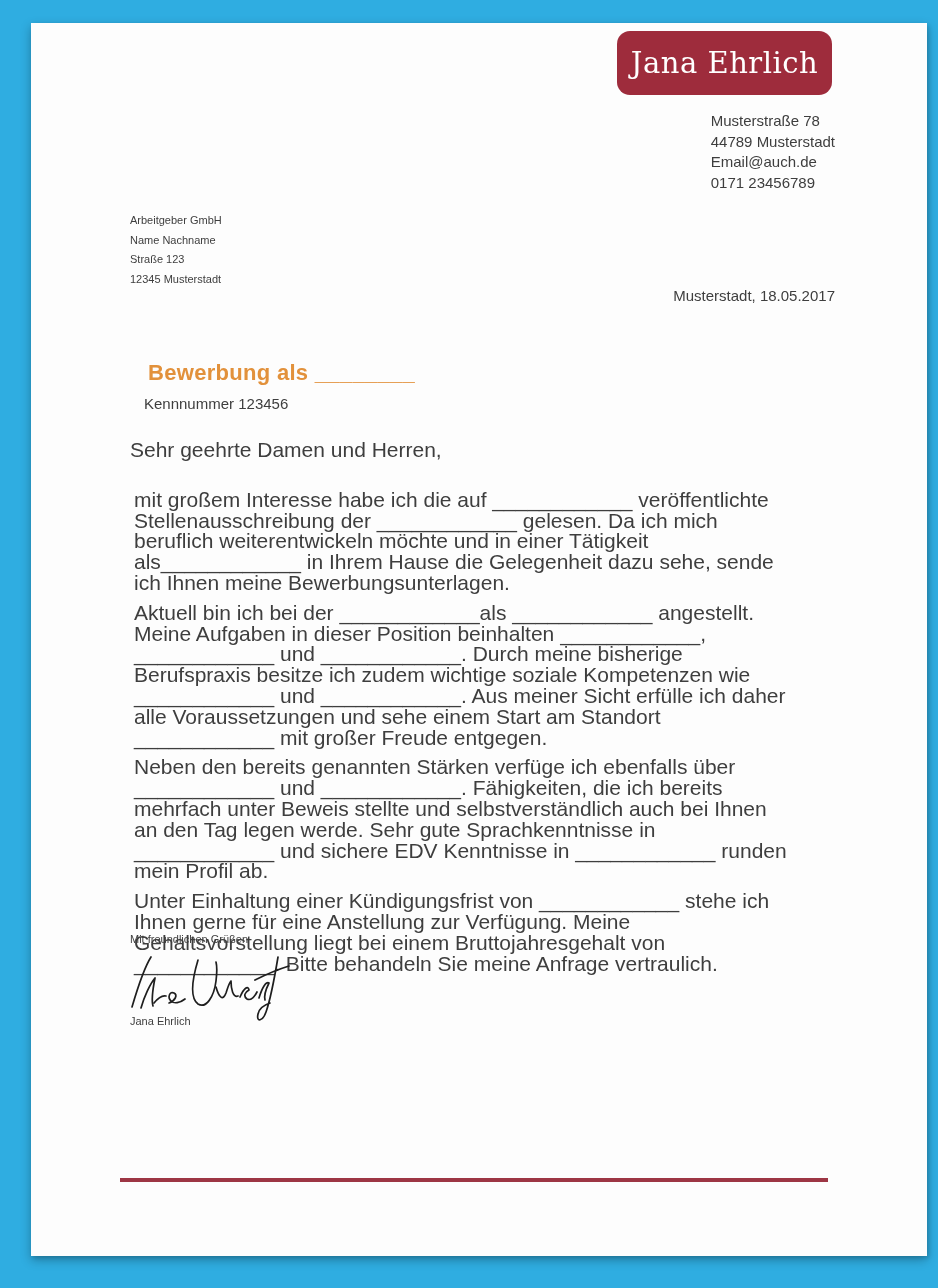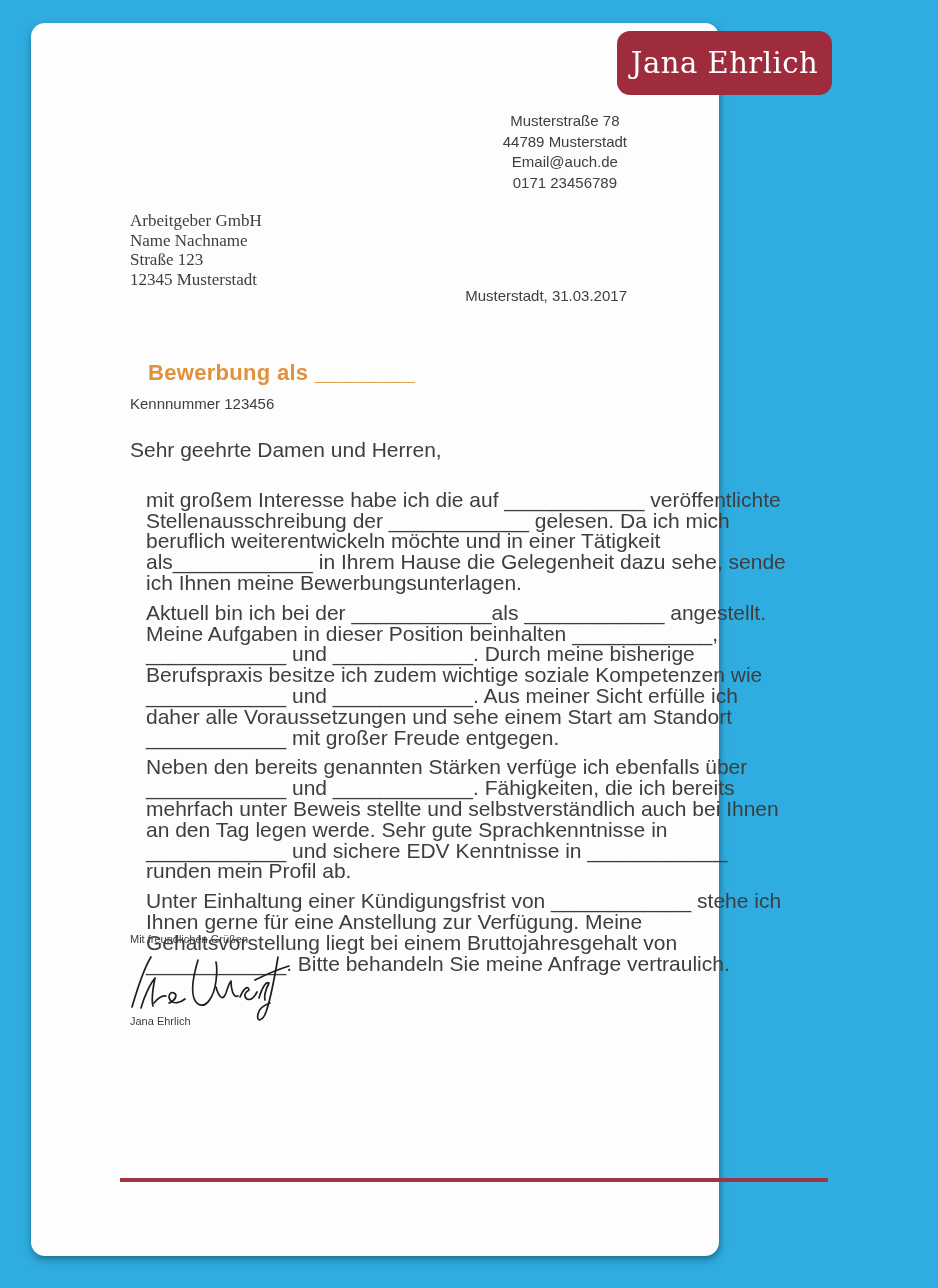--- a/index.html
+++ b/index.html
@@ -6,87 +6,85 @@
   html,body { width:938px; height:1288px; }
   body {
     background:#2fade1;
     font-family:"Liberation Sans", sans-serif;
     position:relative;
     overflow:hidden;
   }
   .page {
     position:absolute;
     left:31px; top:23px;
-    width:688px; height:1233px;
+    width:896px; height:1233px;
     background:#fdfdfd;
     box-shadow:0 4px 10px rgba(0,0,0,0.28), 2px 2px 4px rgba(0,0,0,0.12);
-    border-radius:14px;
   }
   .name-banner {
     position:absolute;
     left:586px; top:8px;
     width:215px; height:64px;
     background:#9e2c3c;
     border-radius:13px;
     display:flex; align-items:center; justify-content:center;
   }
   .name-banner span {
     font-family:"DejaVu Serif","Liberation Serif",serif;
     font-size:29px;
     color:#ffffff;
     letter-spacing:0.5px;
   }
   .sender {
     position:absolute;
     right:92px; top:88px;
-    text-align:center;
+    text-align:left;
     font-size:15px;
     line-height:20.5px;
     color:#3e3e3e;
   }
   .recipient {
     position:absolute;
     left:99px; top:188px;
-    font-size:17px;
+    font-size:11px;
     line-height:19.6px;
     color:#3e3e3e;
-    font-family:Liberation Serif, serif;
   }
   .date {
     position:absolute;
     right:92px; top:264px;
     font-size:15px;
     color:#3e3e3e;
   }
   .subject {
     position:absolute;
     left:97px; top:337px;
     font-family:Liberation Sans, sans-serif;
     font-weight:bold;
     font-size:22px;
     color:#e2913b;
     letter-spacing:0.3px;
     margin-left:20px;
   }
   .ref {
     position:absolute;
-    left:99px; top:372px;
+    left:113px; top:372px;
     font-size:15px;
     color:#3e3e3e;
   }
   .body-text {
     position:absolute;
     left:99px; top:417px;
     width:662px;
     font-size:21px;
     line-height:20.8px;
     color:#3e3e3e;
   }
   .body-text .salutation { margin:0 0 29px 0; }
-  .body-text p { margin:0 0 9px 16px; }
+  .body-text p { margin:0 0 9px 4px; }
   .closing {
     position:absolute;
     left:99px; top:910px;
     font-size:11px;
     color:#3e3e3e;
   }
   .closing svg { display:block; margin:8px 0 0 -4px; }
   .closing .sig-name { margin-top:-14px; }
   .rule {
     position:absolute;
@@ -111,21 +109,21 @@
     <div>0171 23456789</div>
   </div>
 
   <div class="recipient">
     <div>Arbeitgeber GmbH</div>
     <div>Name Nachname</div>
     <div>Straße 123</div>
     <div>12345 Musterstadt</div>
   </div>
 
-  <div class="date">Musterstadt, 31.03.2017</div>
+  <div class="date">Musterstadt, 18.05.2017</div>
 
   <div class="subject">Bewerbung als ________</div>
   <div class="ref">Kennnummer 123456</div>
 
   <div class="body-text">
     <p class="salutation">Sehr geehrte Damen und Herren,</p>
     <p>mit großem Interesse habe ich die auf ____________ veröffentlichte Stellenausschreibung der ____________ gelesen. Da ich mich beruflich weiterentwickeln möchte und in einer Tätigkeit als____________ in Ihrem Hause die Gelegenheit dazu sehe, sende ich Ihnen meine Bewerbungsunterlagen.</p>
     <p>Aktuell bin ich bei der ____________als ____________ angestellt. Meine Aufgaben in dieser Position beinhalten ____________, ____________ und ____________. Durch meine bisherige Berufspraxis besitze ich zudem wichtige soziale Kompetenzen wie ____________ und ____________. Aus meiner Sicht erfülle ich daher alle Voraussetzungen und sehe einem Start am Standort ____________ mit großer Freude entgegen.</p>
     <p>Neben den bereits genannten Stärken verfüge ich ebenfalls über ____________ und ____________. Fähigkeiten, die ich bereits mehrfach unter Beweis stellte und selbstverständlich auch bei Ihnen an den Tag legen werde. Sehr gute Sprachkenntnisse in ____________ und sichere EDV Kenntnisse in ____________ runden mein Profil ab.</p>
     <p>Unter Einhaltung einer Kündigungsfrist von ____________ stehe ich Ihnen gerne für eine Anstellung zur Verfügung. Meine Gehaltsvorstellung liegt bei einem Bruttojahresgehalt von ____________. Bitte behandeln Sie meine Anfrage vertraulich.</p>

